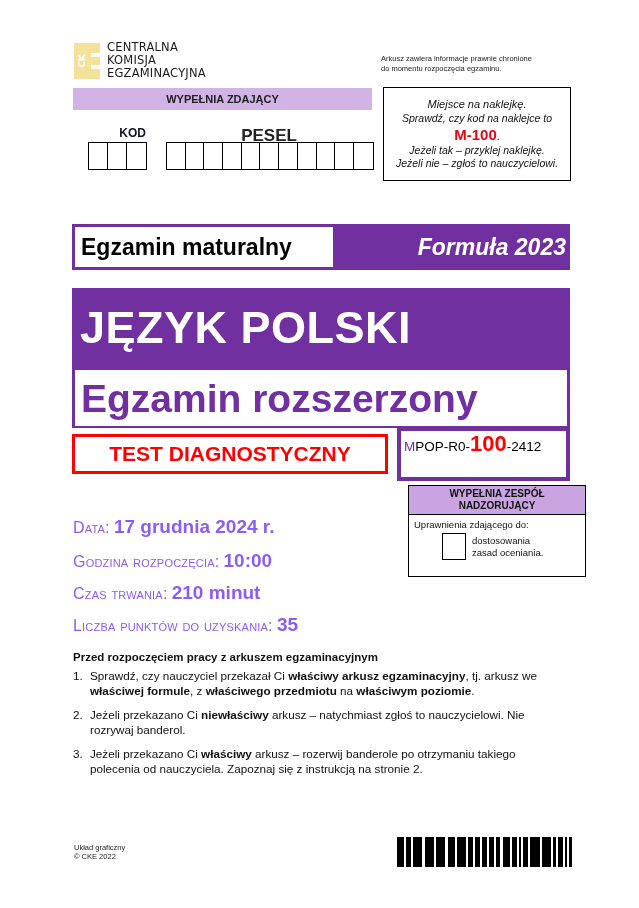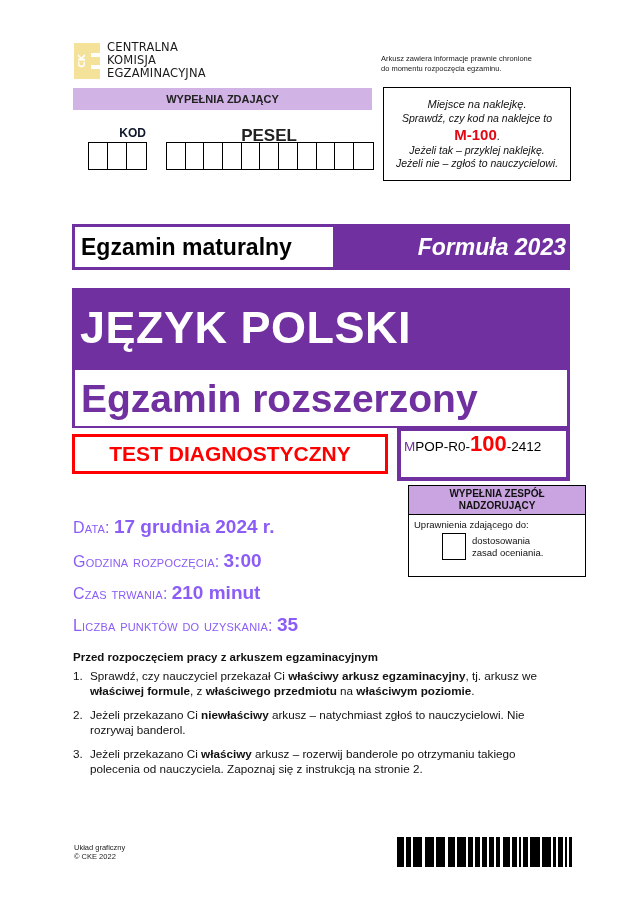--- a/index.html
+++ b/index.html
@@ -156,21 +156,21 @@
   <div class="sup-row">
     <div class="sup-check"></div>
     <div class="sup-desc">
       <div>dostosowania</div>
       <div>zasad oceniania.</div>
     </div>
   </div>
 </div>
 
 <div class="abs info i1"><span class="lbl">Data:</span> <span class="val">17 grudnia 2024 r.</span></div>
-<div class="abs info i2"><span class="lbl">Godzina rozpoczęcia:</span> <span class="val">3:00</span></div>
+<div class="abs info i2"><span class="lbl">Godzina rozpoczęcia:</span> <span class="val">10:00</span></div>
 <div class="abs info i3"><span class="lbl">Czas trwania:</span> <span class="val">210 minut</span></div>
 <div class="abs info i4"><span class="lbl">Liczba punktów do uzyskania:</span> <span class="val">35</span></div>
 
 <div class="abs instr-head">Przed rozpoczęciem pracy z arkuszem egzaminacyjnym</div>
 <div class="abs instr-list" id="instr-list">
   <div class="instr-item">
     <span class="instr-num">1.</span>
     <span class="instr-text"><span>Sprawdź, czy nauczyciel przekazał Ci </span><b>właściwy arkusz egzaminacyjny</b><span>, tj. arkusz we </span><b>właściwej formule</b><span>, z </span><b>właściwego przedmiotu</b><span> na </span><b>właściwym poziomie</b><span>.</span></span>
   </div>
   <div class="instr-item">

